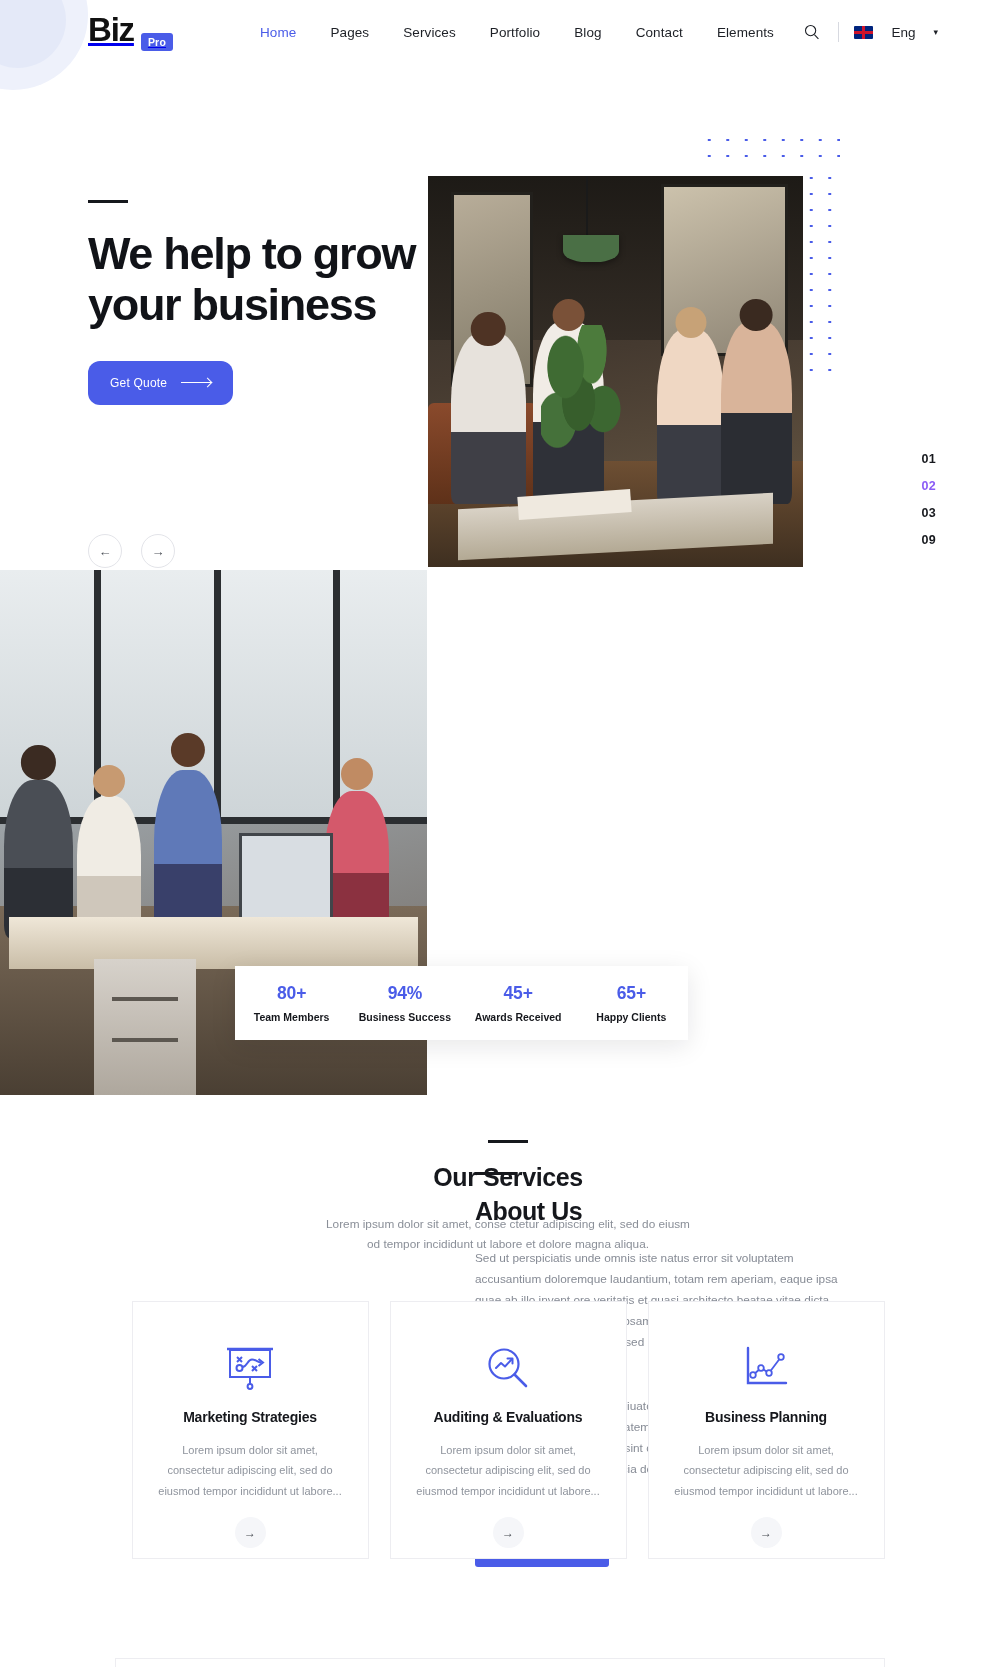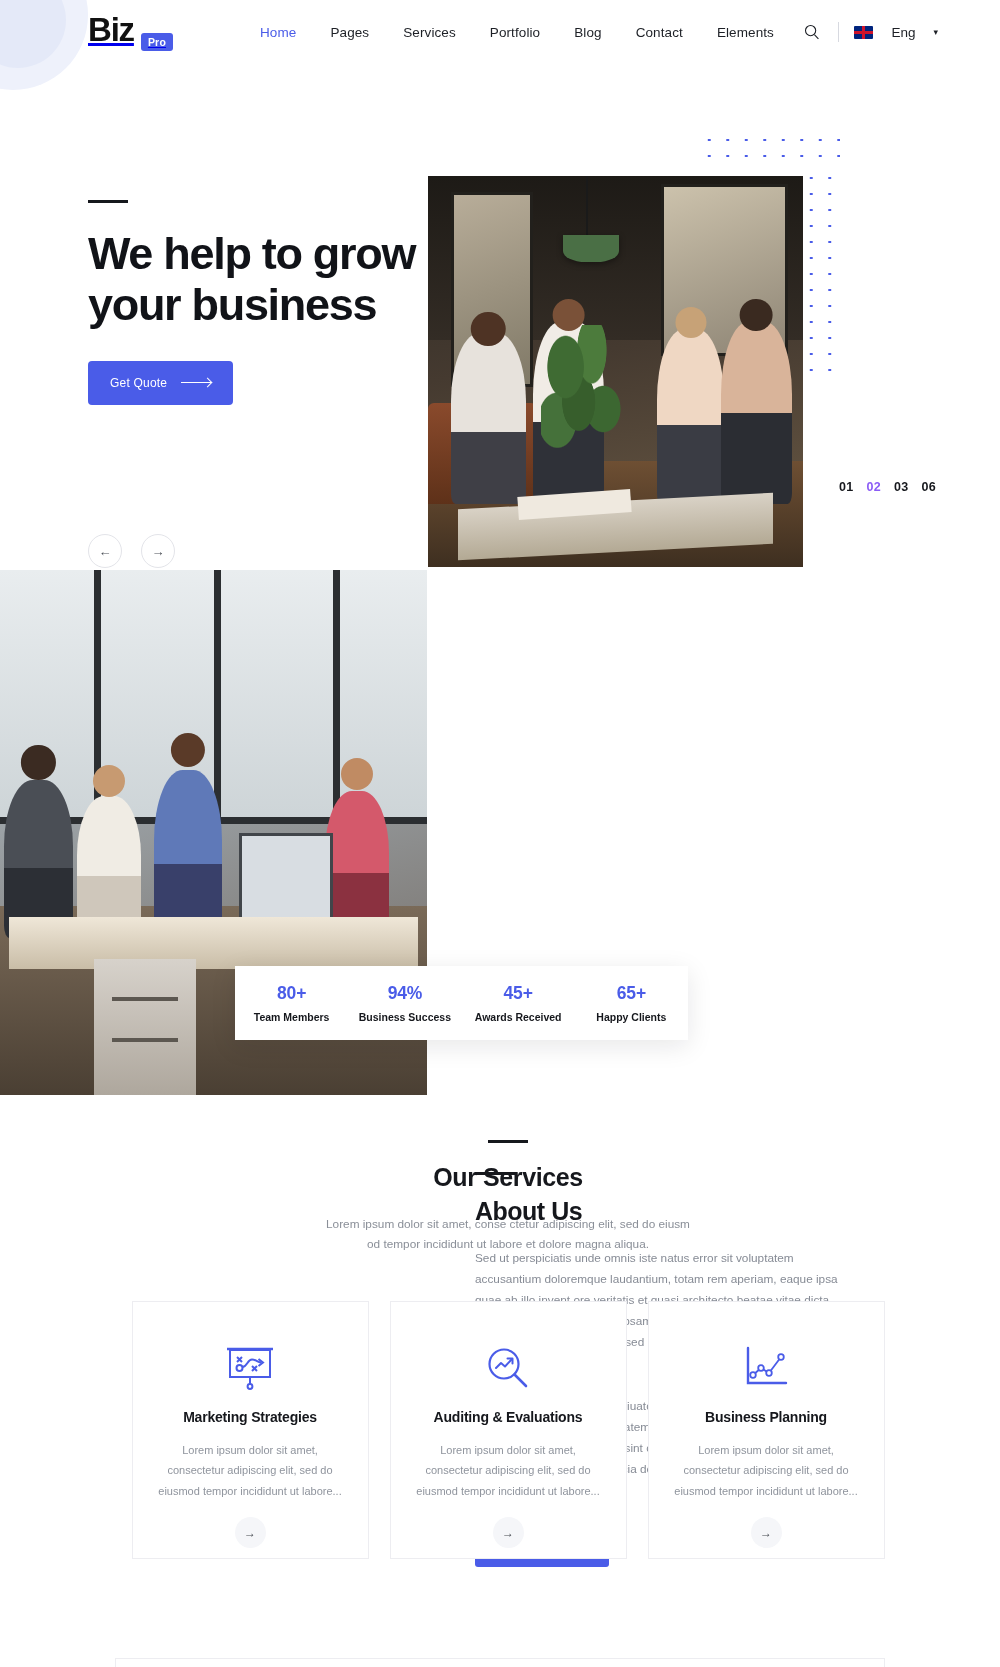--- a/index.html
+++ b/index.html
@@ -225,42 +225,42 @@
   }
   .btn-primary {
     margin-top: 30px;
     display: inline-flex; align-items: center; gap: 14px;
     background: #4a5ce8;
     color: #fff;
     border: none;
     font-size: 12px;
     font-family: inherit;
     padding: 15px 22px;
-    border-radius: 4px;
+    border-radius: 12px;
     cursor: pointer;
     letter-spacing: .2px;
   }
   .btn-arrow { display: inline-block; width: 30px; height: 9px; position: relative; }
   .btn-arrow::before { content:""; position:absolute; left:0; top:4px; width:100%; height:1px; background:currentColor; }
   .btn-arrow::after { content:""; position:absolute; right:0; top:1px; width:7px; height:7px;
      border-top:1px solid currentColor; border-right:1px solid currentColor; transform: rotate(45deg); }
 
   .slider-nav { position: absolute; left: 88px; top: 470px; display: flex; gap: 19px; z-index: 4; }
   .round-btn {
     width: 34px; height: 34px; border-radius: 50%;
     border: 1px solid #e3e4e9;
     background: #fff;
     display: flex; align-items: center; justify-content: center;
     cursor: pointer;
     color: #4d5158;
     font-size: 13px;
   }
   .slide-index {
-    position: absolute; right: 64px; top: 416px;
-    display: flex; flex-direction: row; gap: 13px;
+    position: absolute; right: 64px; top: 388px;
+    display: flex; flex-direction: column; gap: 13px;
     font-size: 12.5px; font-weight: 700; color: #16181d; z-index: 4;
     letter-spacing: .3px;
   }
   .slide-index span { cursor: pointer; }
   .slide-index span.active { color: #8b5cf6; }
 
   
   .about { position: relative; height: 560px; }
   .about-photo {
     position: absolute; left: 0; top: 6px;
@@ -448,21 +448,21 @@
 
   <div class="slider-nav">
     <div class="round-btn">←</div>
     <div class="round-btn">→</div>
   </div>
 
   <div class="slide-index">
     <span>01</span>
     <span class="active">02</span>
     <span>03</span>
-    <span>06</span>
+    <span>09</span>
   </div>
 </section>
 
 <section class="about">
   <div class="about-photo">
     <div class="win"></div>
     <div class="mullion m1"></div>
     <div class="mullion m2"></div>
     <div class="mullion m3"></div>
     <div class="sill"></div>

